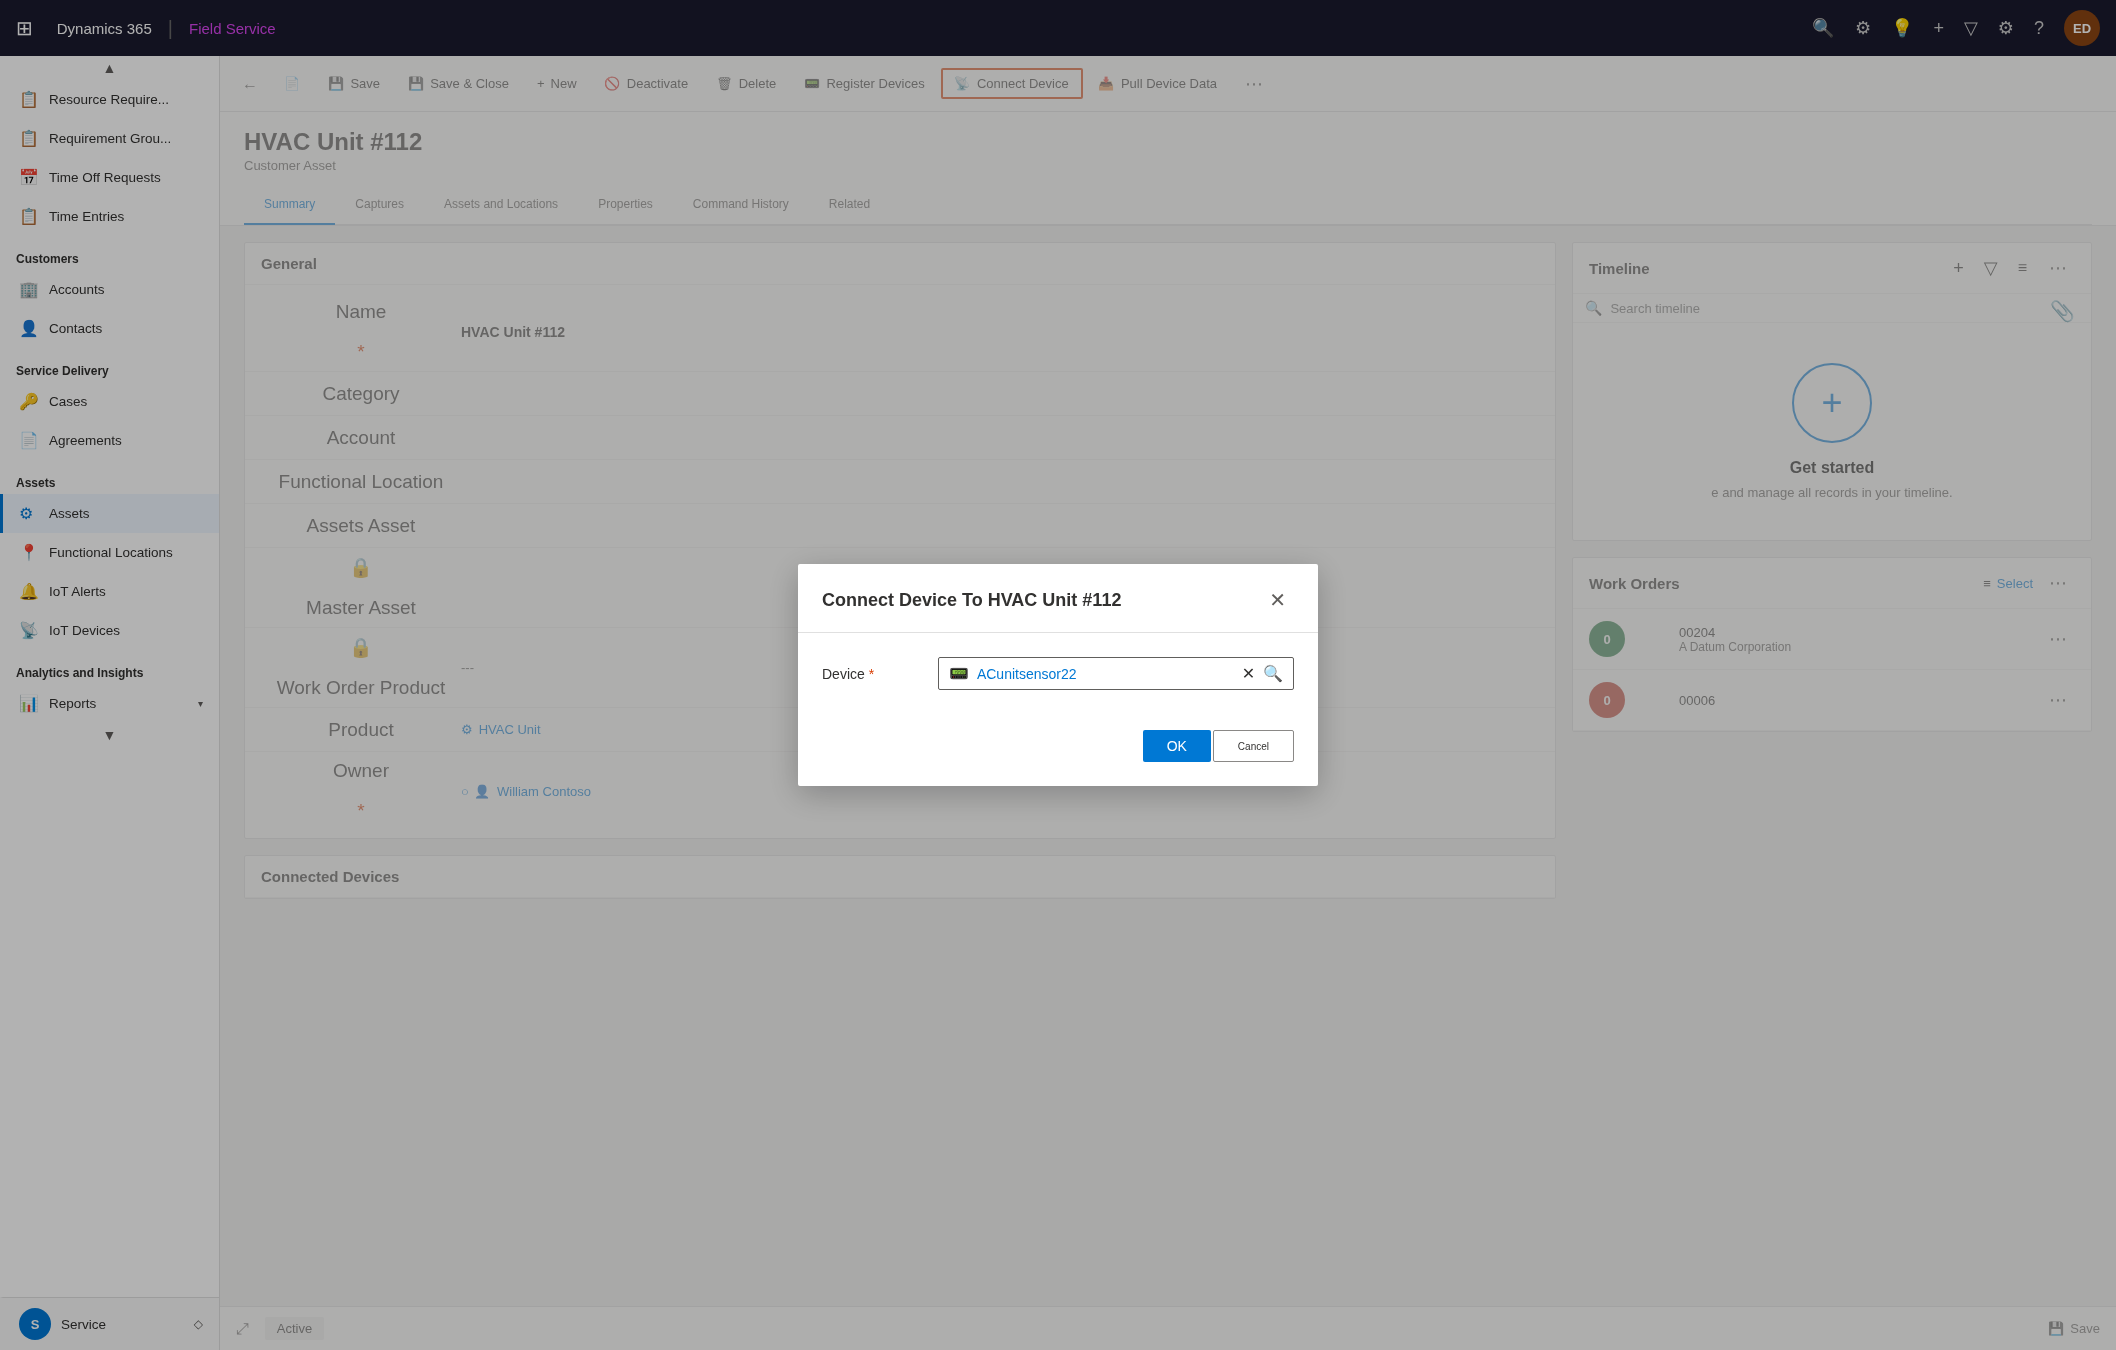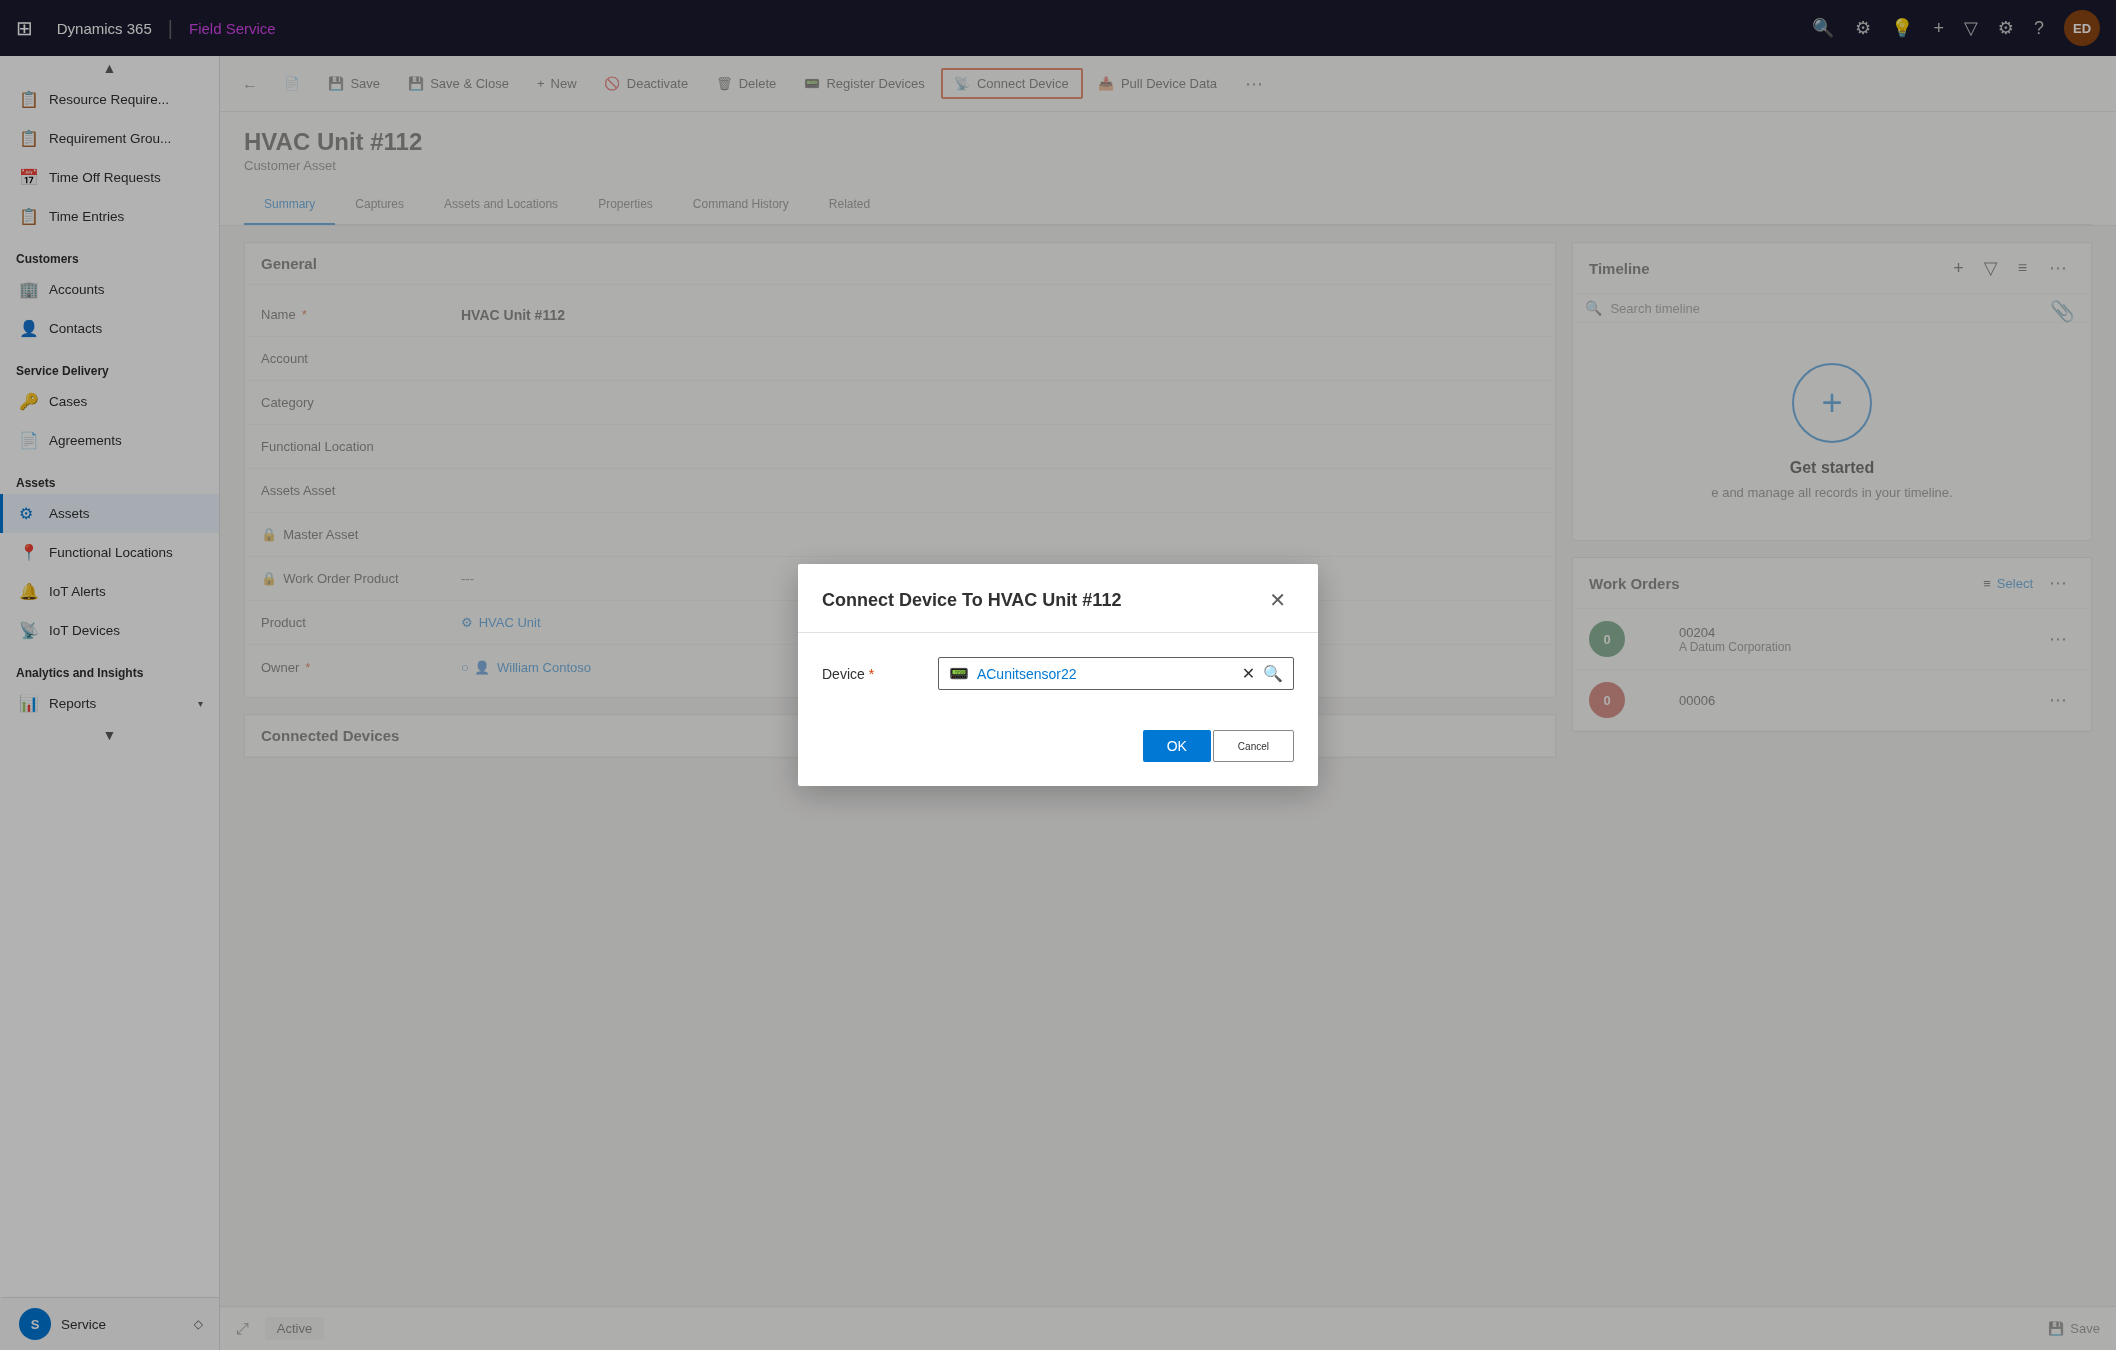--- a/index.html
+++ b/index.html
@@ -134,21 +134,21 @@
     }
     .form-grid { padding: 8px 0; }
     .form-row {
       display: flex;
       align-items: center;
       min-height: 44px;
       border-bottom: 1px solid #f3f2f1;
       padding: 8px 16px;
     }
     .form-row:last-child { border-bottom: none; }
-    .form-label { width: 200px; font-size: 13px; color: #323130; flex-shrink: 0; display: flex; align-items: center; gap: 6px; }
+    .form-label { width: 200px; font-size: 19px; color: #323130; flex-shrink: 0; display: flex; align-items: center; gap: 18px; flex-direction: column; }
     .form-value { font-size: 13px; color: #323130; flex: 1; }
     .form-value.link { color: #0078d4; cursor: pointer; display: flex; align-items: center; gap: 6px; }
     .required-star { color: #d83b01; }
 
     
     .timeline-header {
       display: flex; align-items: center; padding: 12px 16px;
       border-bottom: 1px solid #f3f2f1;
     }
     .timeline-title { font-size: 15px; font-weight: 600; color: #323130; flex: 1; }
@@ -418,25 +418,25 @@
         <div class="card-header">General</div>
         <div class="form-grid">
           <div class="form-row">
             <div class="form-label">
               <span>Name</span>
               <span class="required-star">*</span>
             </div>
             <div class="form-value form-value-bold">HVAC Unit #112</div>
           </div>
           <div class="form-row">
+            <div class="form-label">Category</div>
+            <div class="form-value"></div>
+          </div>
+          <div class="form-row">
             <div class="form-label">Account</div>
-            <div class="form-value"></div>
-          </div>
-          <div class="form-row">
-            <div class="form-label">Category</div>
             <div class="form-value"></div>
           </div>
           <div class="form-row">
             <div class="form-label">Functional Location</div>
             <div class="form-value"></div>
           </div>
           <div class="form-row">
             <div class="form-label">Assets Asset</div>
             <div class="form-value"></div>
           </div>

